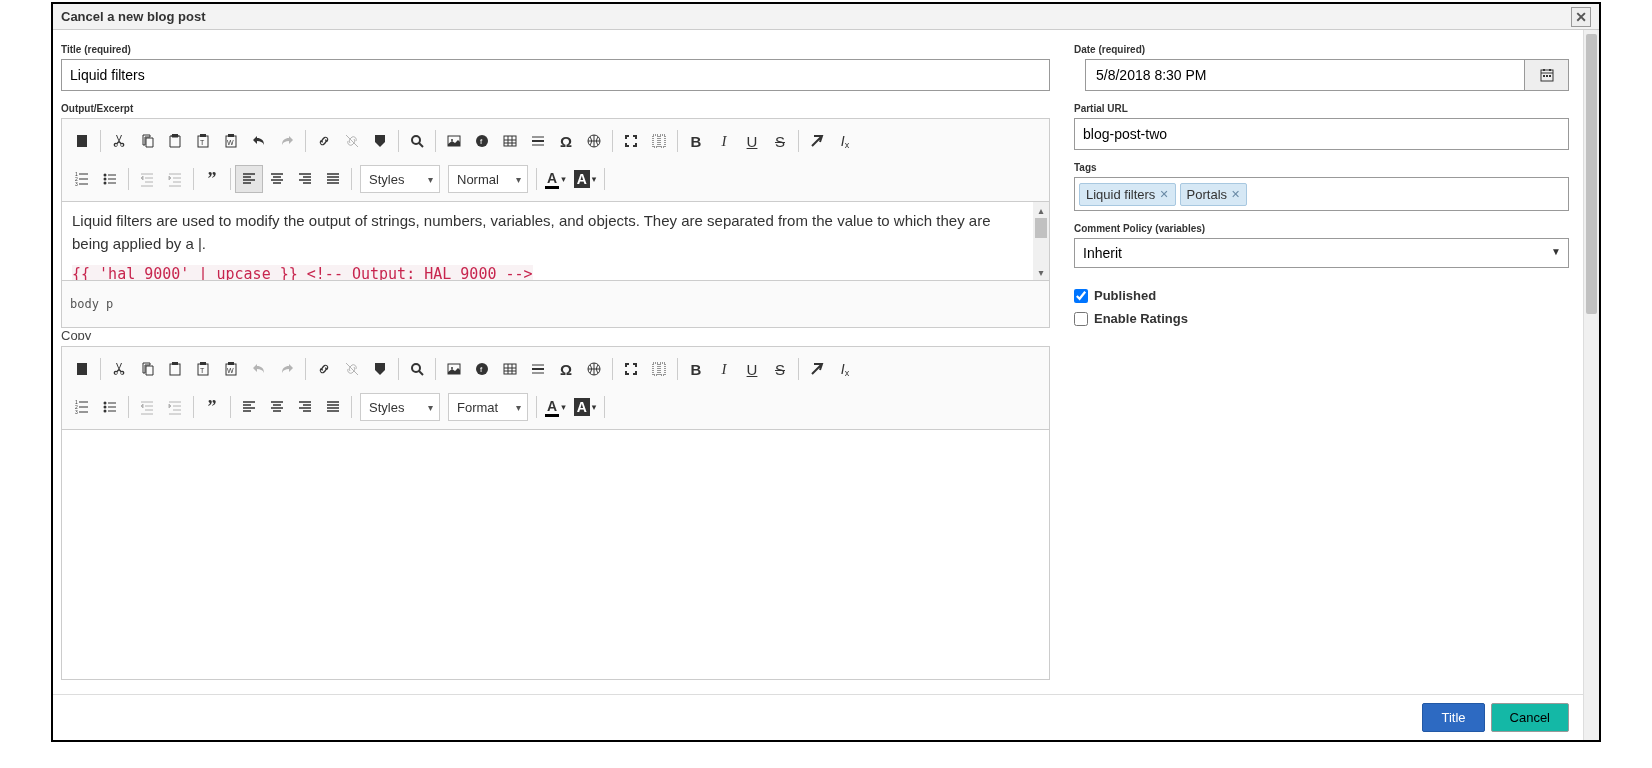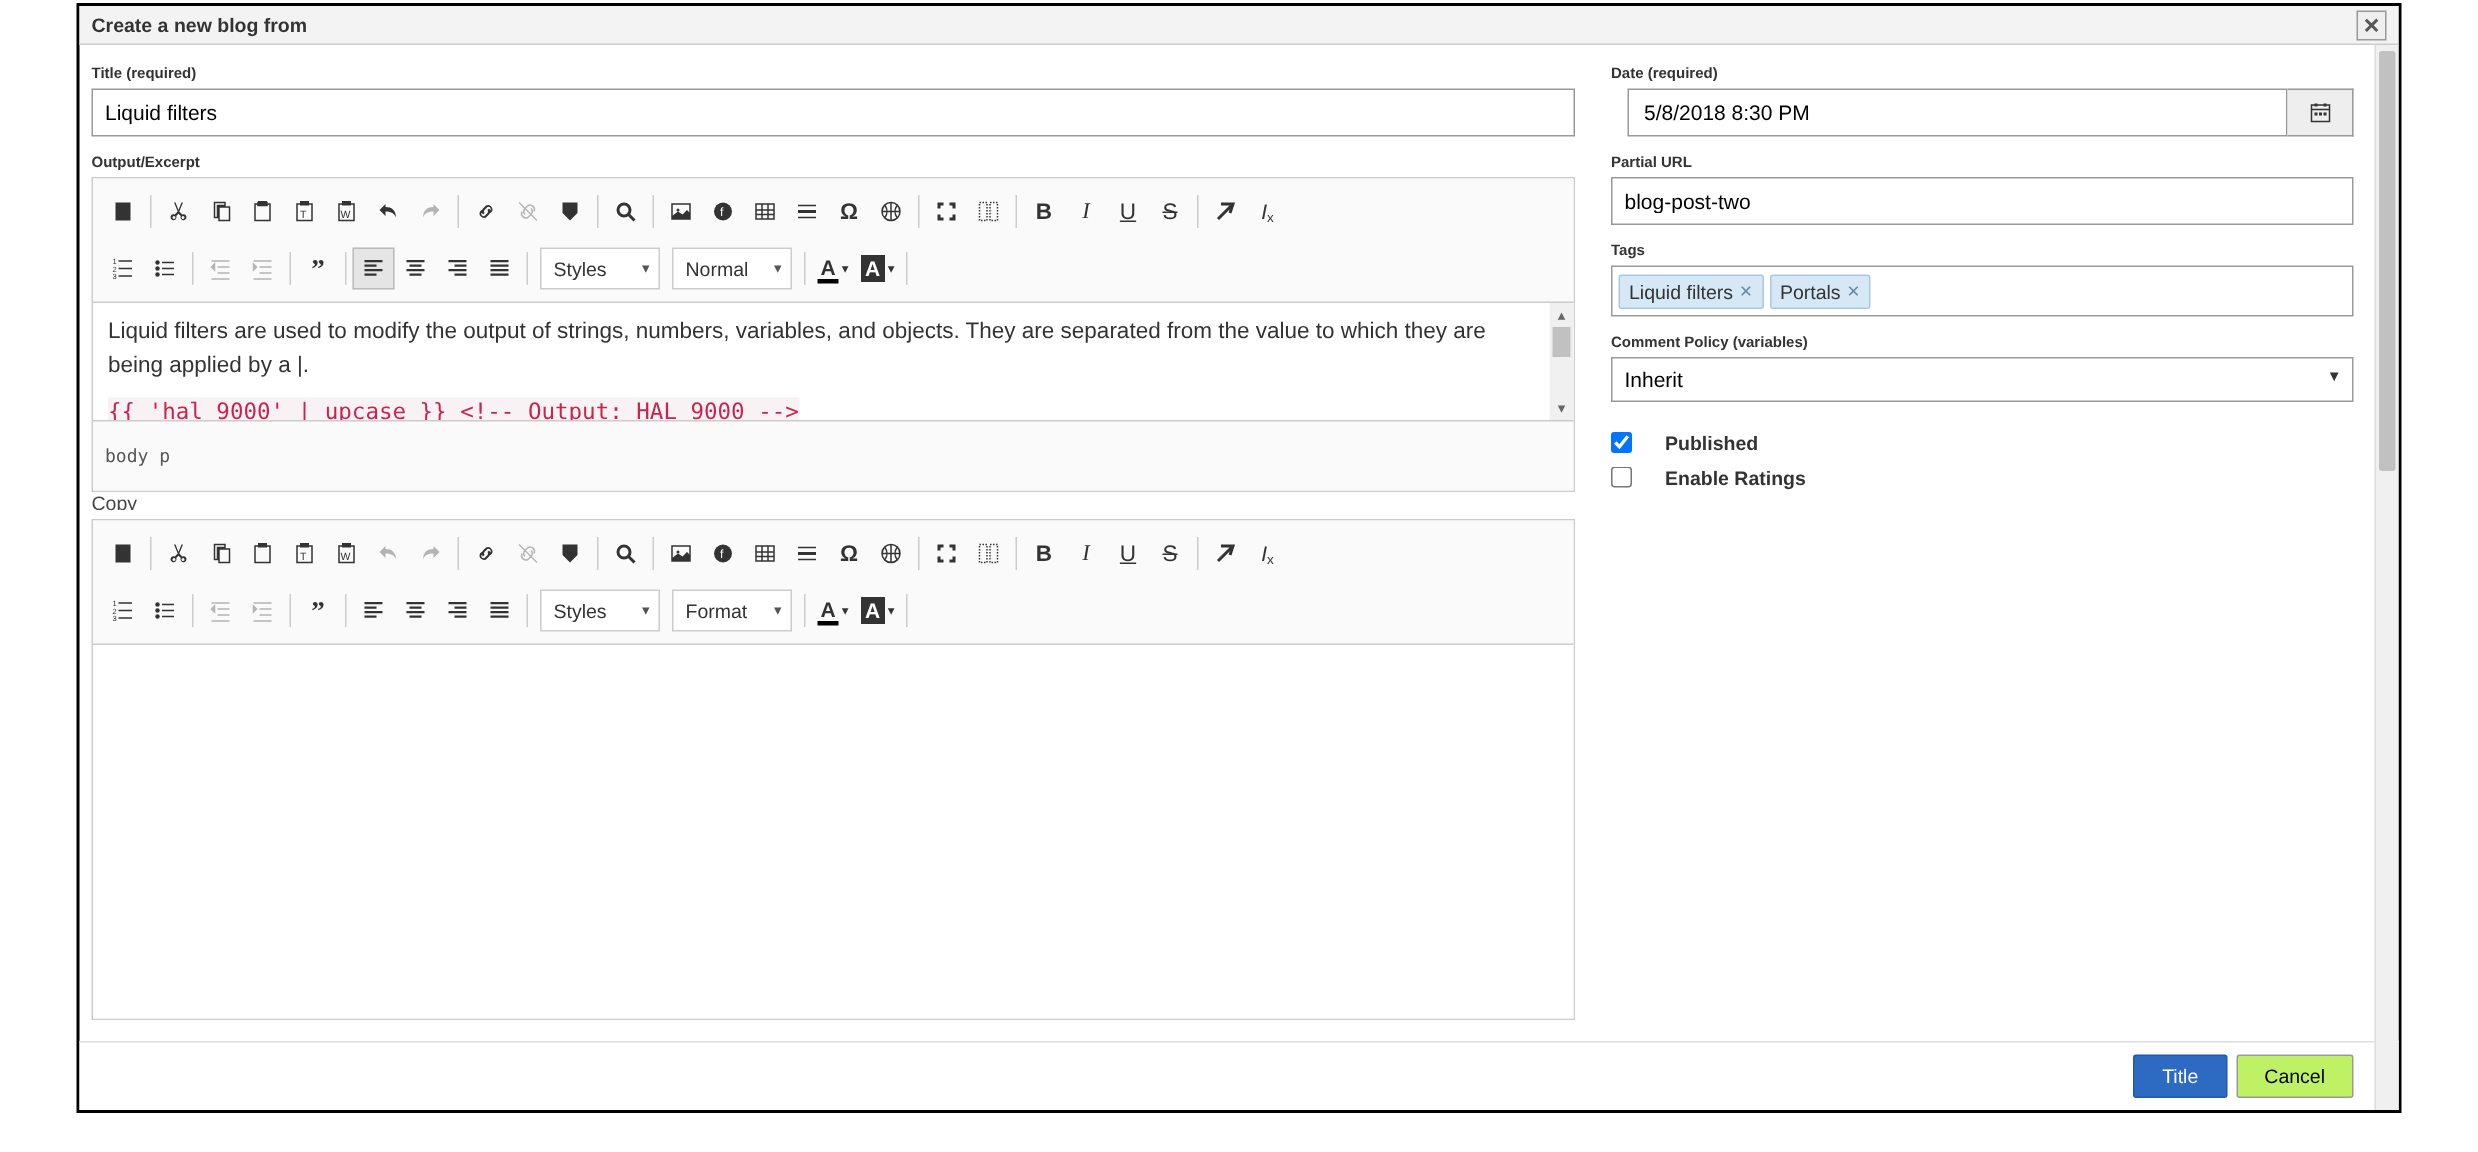--- a/index.html
+++ b/index.html
@@ -48,37 +48,37 @@
 .date-btn { width: 44px; height: 32px; border: 1px solid #999; border-left: none; background: #eee; display: flex; align-items: center; justify-content: center; cursor: pointer; }
 
 .tags-input { border: 1px solid #999; padding: 4px; min-height: 34px; display: flex; align-items: center; gap: 4px; flex-wrap: wrap; }
 .tag { background: #d6e8f5; border: 1px solid #a8c8e0; padding: 3px 6px; font-size: 13px; display: flex; align-items: center; gap: 4px; border-radius: 2px; }
 .tag .x { color: #6a8aa5; cursor: pointer; font-size: 11px; }
 
 .select { width: 100%; border: 1px solid #999; padding: 5px 8px; font-size: 14px; height: 30px; background: #fff; appearance: none; position: relative; }
 .select-wrap { position: relative; }
 .select-wrap::after { content: "▼"; position: absolute; right: 8px; top: 8px; font-size: 10px; color: #333; pointer-events: none; }
 
-.checkbox-row { display: flex; margin-top: 8px; gap: 22px; }
+.checkbox-row { display: flex; align-items: center; margin-top: 8px; gap: 6px; }
 .checkbox-row input { width: 14px; height: 14px; }
 .checkbox-row label { font-weight: bold; font-size: 13px; }
 
 .footer { border-top: 1px solid #ddd; padding: 8px 30px 8px 8px; display: flex; justify-content: flex-end; gap: 6px; background: #fff; }
-.btn { padding: 6px 18px; font-size: 13px; border: 1px solid #999; background: #bef264; cursor: pointer; border-radius: 2px; }
+.btn { padding: 6px 18px; font-size: 13px; border: 1px solid #999; background: #14b8a6; cursor: pointer; border-radius: 2px; }
 .btn-primary { background: #2d6ac2; color: #fff; border-color: #2258a5; }
 
 svg { width: 16px; height: 16px; fill: #333; }
 .tb-btn svg { pointer-events: none; }
 </style>
 </head>
 <body>
 
 <div class="dialog">
   <div class="dialog-header">
-    <span class="dialog-title">Create a new blog from</span>
+    <span class="dialog-title">Cancel a new blog post</span>
     <div class="close-btn">
       <span>✕</span>
     </div>
   </div>
 
   <div class="content">
 
     <div class="left-col">
 
       <div class="field-group">

